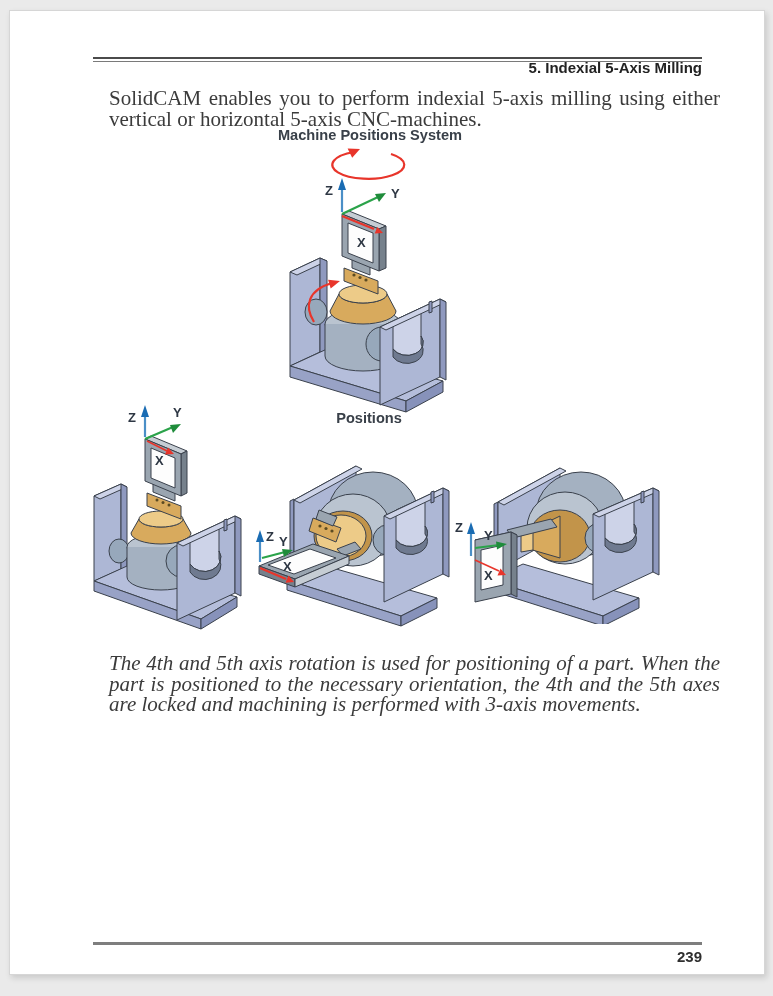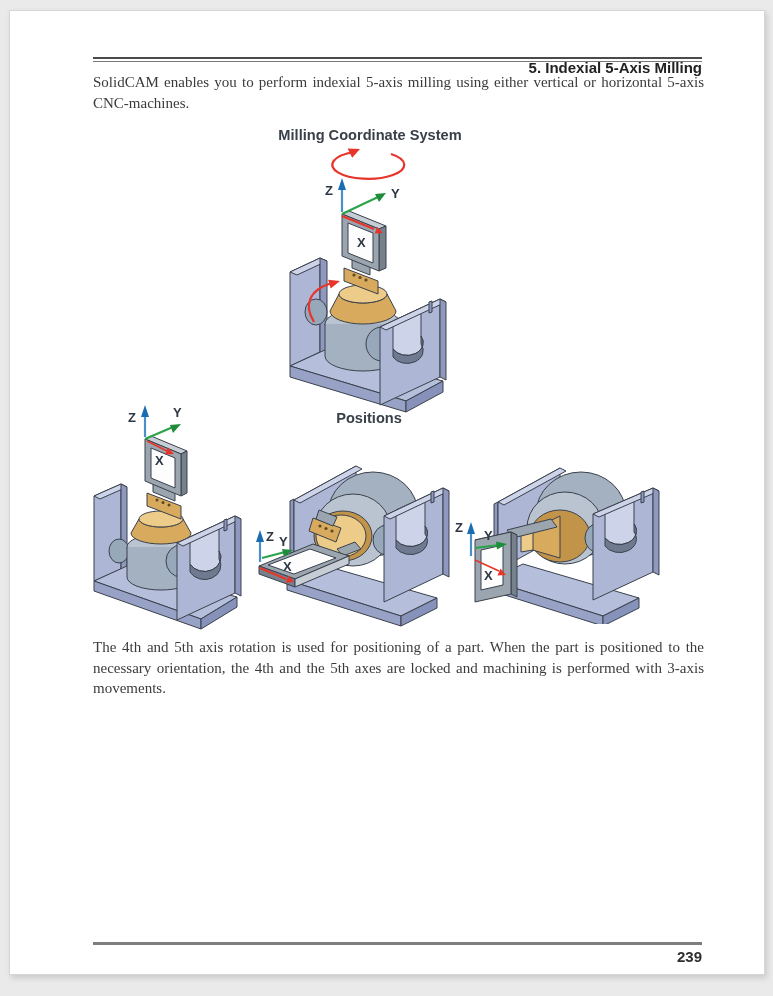--- a/index.html
+++ b/index.html
@@ -5,24 +5,24 @@
   html,body{margin:0;padding:0;}
   body{width:773px;height:996px;background:#eaeaea;position:relative;overflow:hidden;
        font-family:"Liberation Serif",serif;}
   .page{position:absolute;left:9px;top:10px;width:756px;height:965px;background:#ffffff;
         border:1px solid #d6d6d6;box-shadow:2px 3px 6px rgba(0,0,0,0.14);box-sizing:border-box;}
   .abs{position:absolute;}
   .header-title{left:83px;top:26px;width:609px;text-align:right;
         font:700 15px "Liberation Sans",sans-serif;color:#222;margin-top:22px;}
   .header-rule{left:83px;top:46px;width:609px;height:2px;
         border-top:2px solid #4b4b4b;border-bottom:1px solid #7a7a7a;}
-  .body-par{left:83px;width:611px;font-size:15px;line-height:20.6px;color:#3b3b3b;
-        text-align:justify;margin:0;}
+  .body-par{left:83px;width:611px;font-size:21px;line-height:20.6px;color:#3b3b3b;
+        text-align:justify;margin:16px;}
   .par-intro{top:61px;}
-  .par-rotation{top:626px;}
+  .par-rotation{top:626px;font-style:italic;}
   .par-clamping{top:694px;}
   .fig-label{width:400px;text-align:center;font:600 14.6px "Liberation Sans",sans-serif;color:#394049;}
   .lbl-mcs{left:160px;top:116px;}
   .lbl-pos{left:159px;top:399px;}
   .footer-rule{left:83px;top:931px;width:609px;height:3px;background:#7e7e7e;}
   .pagenum{left:83px;top:937px;width:609px;text-align:right;
         font:700 15px "Liberation Sans",sans-serif;color:#2e2e2e;}
 
   
   svg .o{stroke:#3a414c;stroke-width:1;}
@@ -41,21 +41,21 @@
 </head>
 <body>
 
 <div class="page">
 
   <div class="abs header-title">5. Indexial 5-Axis Milling</div>
   <div class="abs header-rule"></div>
 
   <p class="abs body-par par-intro">SolidCAM enables you to perform indexial 5-axis milling using either vertical or horizontal 5-axis CNC-machines.</p>
 
-  <div class="abs fig-label lbl-mcs">Milling Coordinate System</div>
+  <div class="abs fig-label lbl-mcs">Machine Positions System</div>
 
   <svg class="abs" style="left:270px;top:133px;" width="200" height="272" viewBox="0 0 200 272">
 
     <g>
       <polygon class="wallF o" points="10,128 40,114 40,208 10,222"></polygon>
       <polygon class="wallT o" points="10,128 40,114 47,117 17,131"></polygon>
       <polygon class="wallS o" points="40,114 47,117 47,211 40,208"></polygon>
     </g>
 
     <g>

